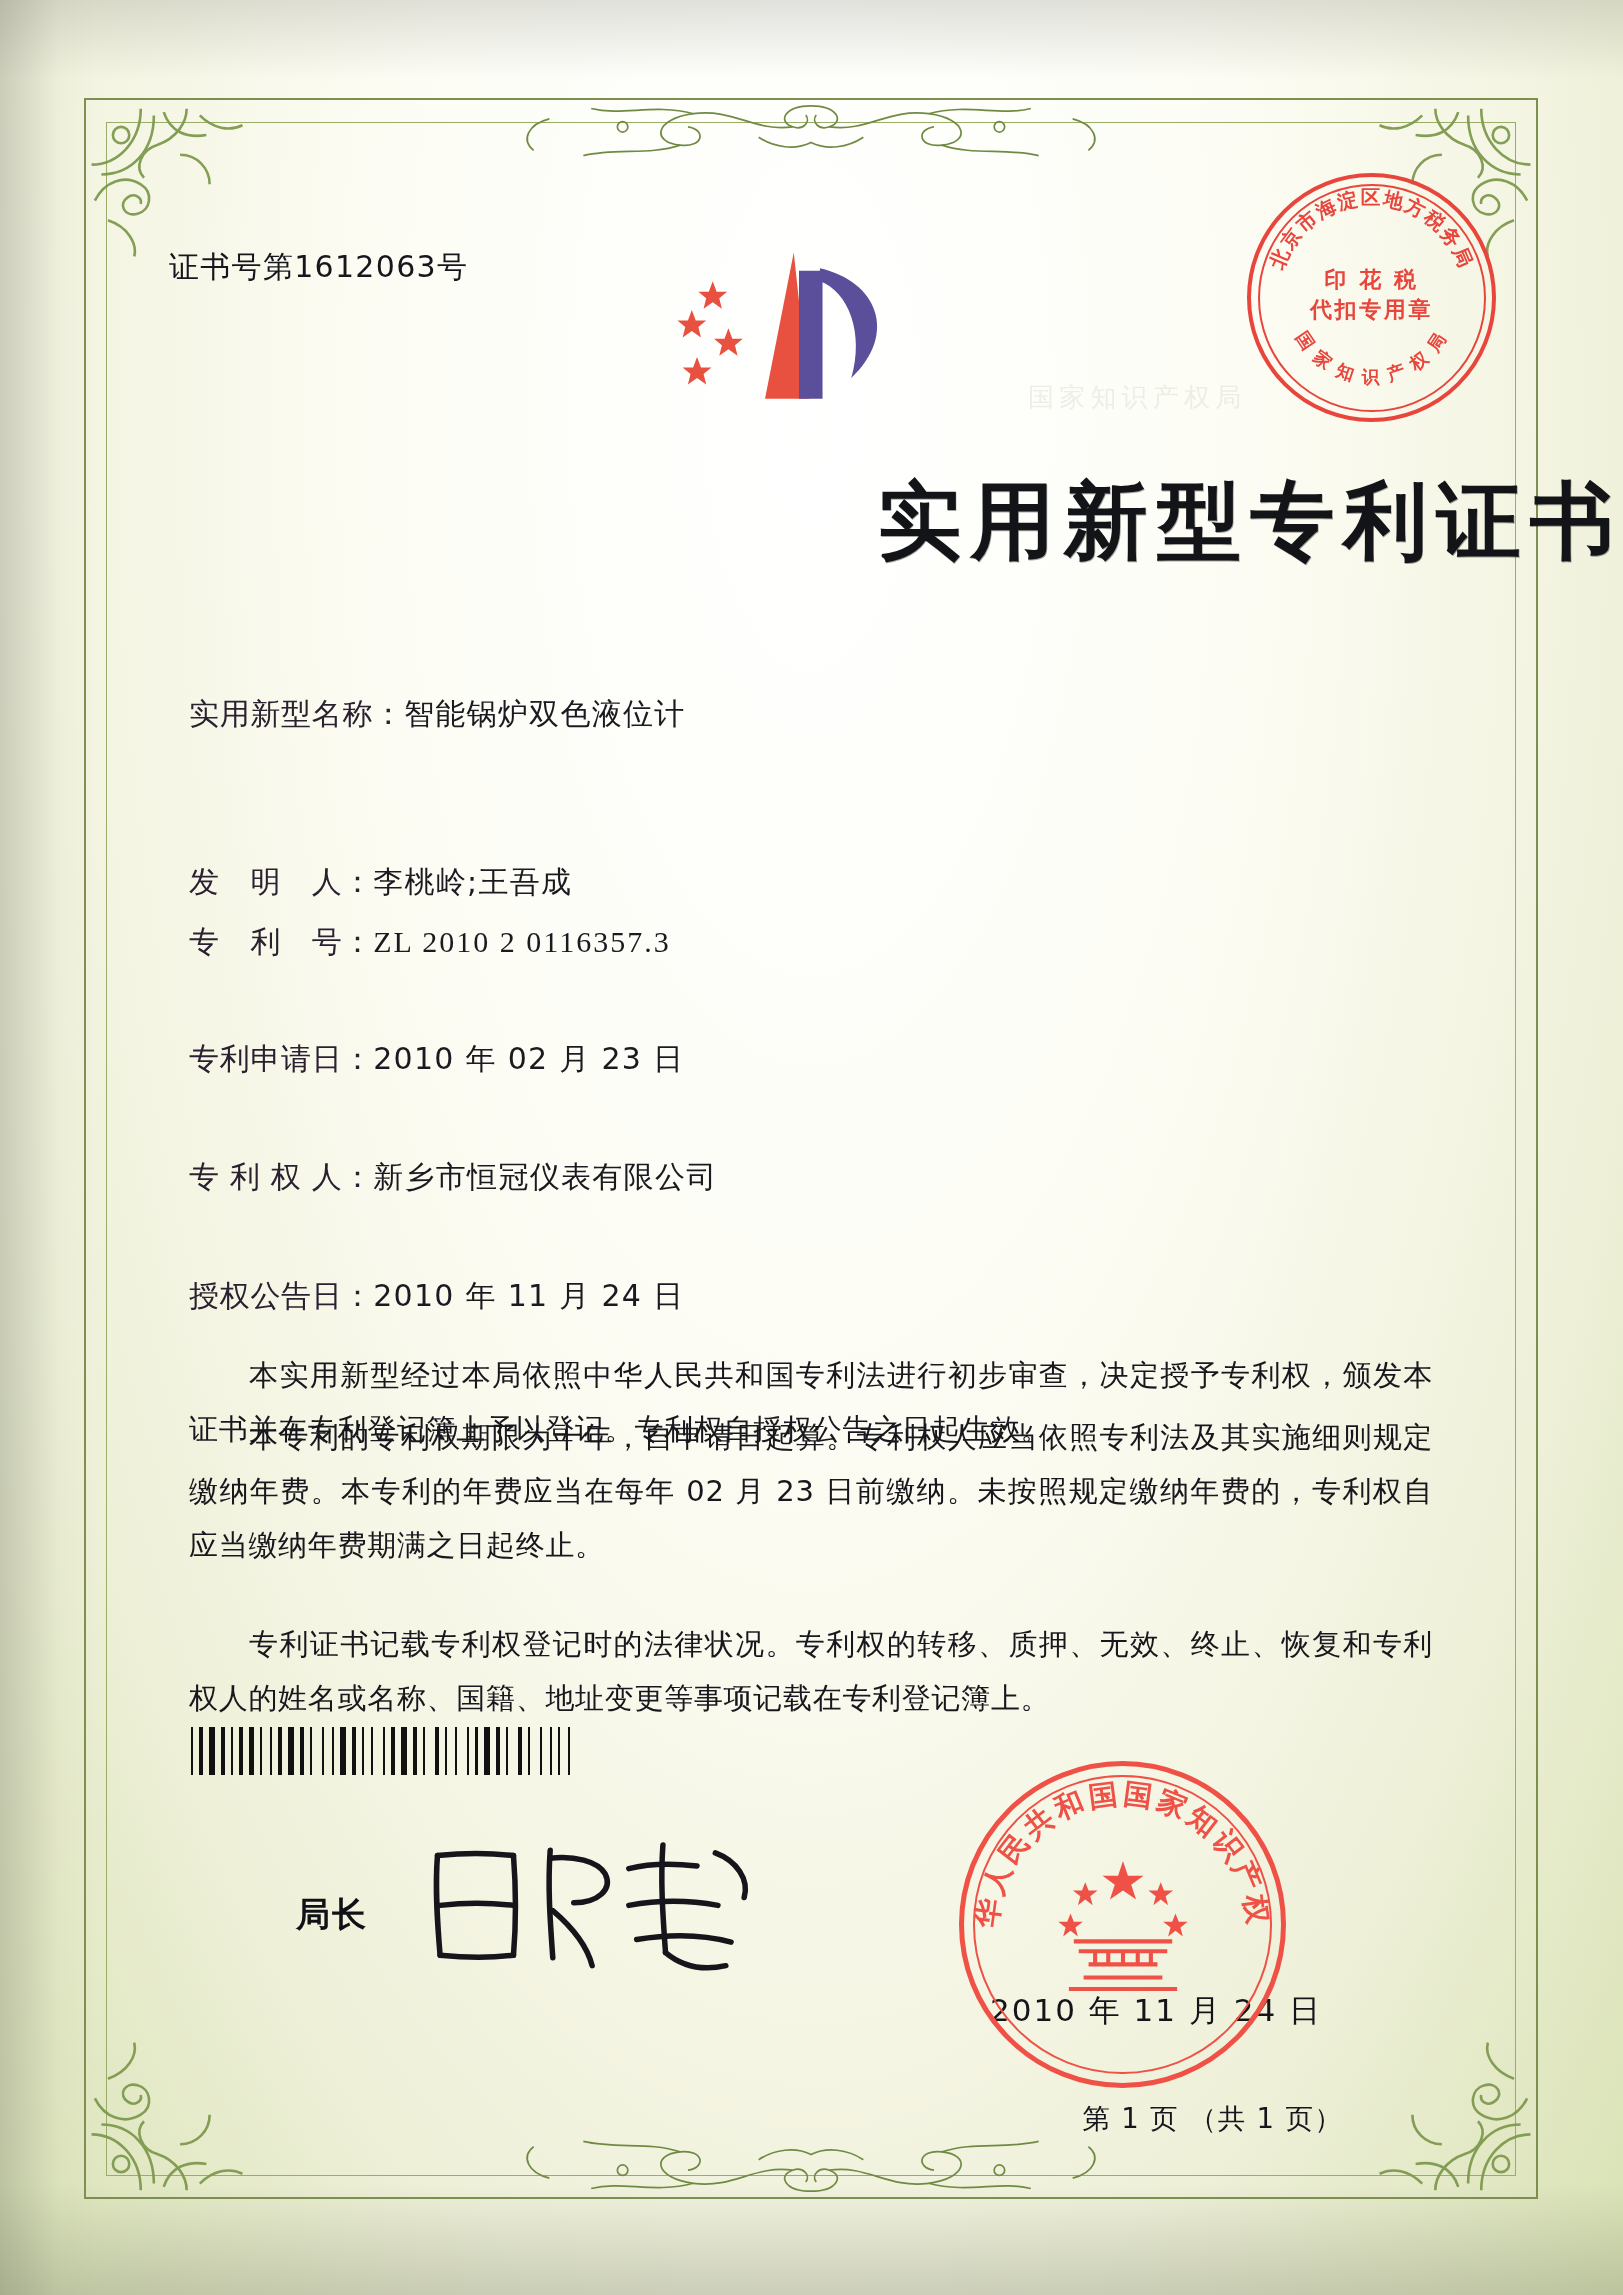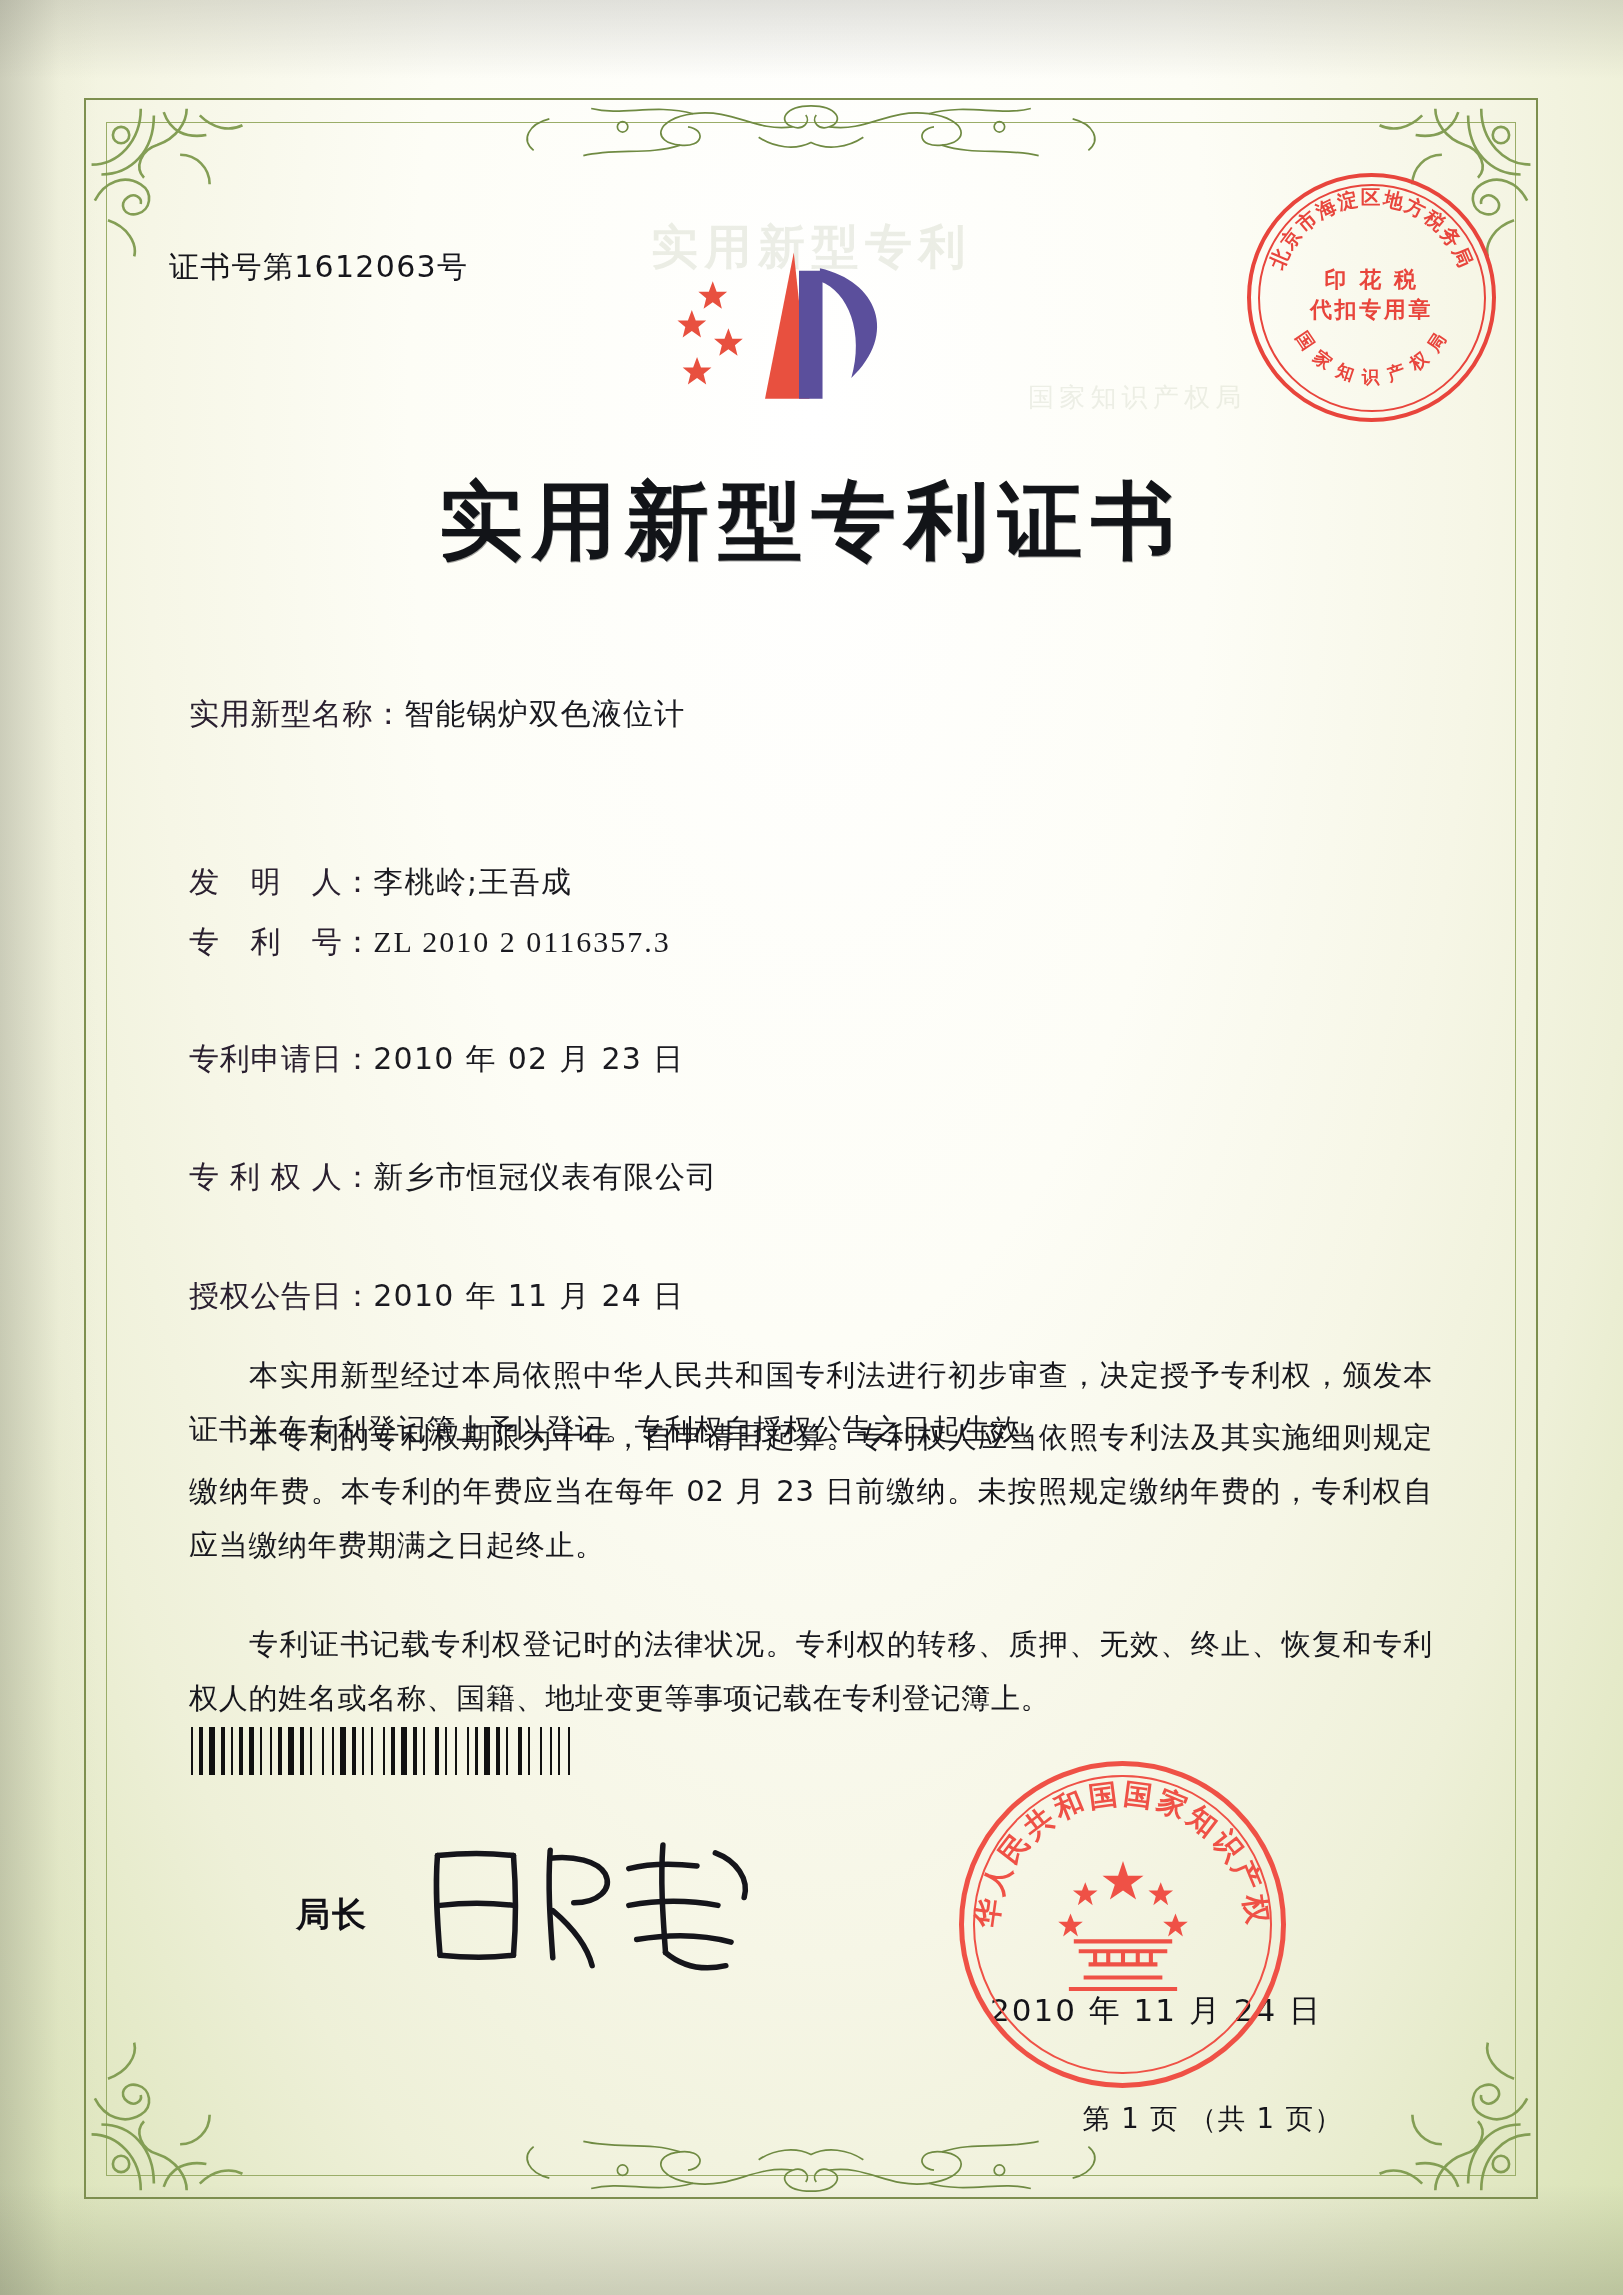--- a/index.html
+++ b/index.html
@@ -136,21 +136,21 @@
     color: #16161c;
     letter-spacing: 1.3px;
     font-family: "DejaVu Sans", "Liberation Sans", sans-serif;
     white-space: nowrap;
   }
 
   #main-title {
     position: absolute;
     left: 0px; top: 465px;
     width: 1623px;
-    text-align: center;
+    text-align: right;
     font-size: 84px;
     font-weight: bold;
     letter-spacing: 9.2px;
     color: #121418;
     font-family: "DejaVu Sans", "Liberation Sans", sans-serif;
     text-shadow: 0.7px 0.7px 0 rgba(0,0,0,.35);
   }
 
   
   .field {
@@ -381,21 +381,20 @@
       <path d="M140 36 C116 44 92 38 66 44"></path>
       <path d="M340 36 C364 44 388 38 414 44"></path>
       <path d="M200 30 C212 38 228 40 240 34 C252 40 268 38 280 30"></path>
       <circle cx="96" cy="22" r="4"></circle>
         <circle cx="384" cy="22" r="4"></circle>
       <path d="M40 16 C24 20 18 32 28 40"></path>
       <path d="M440 16 C456 20 462 32 452 40"></path>
     </g>
   </svg>
 
-  <div id="ghost-title">实用新型专利</div>
   <div id="ghost-sub2">国家知识产权局</div>
 
   <div id="cert-number">证书号第1612063号</div>
 
   <svg id="logo" viewBox="0 0 200 140">
 
     <g fill="#e8503f">
       <polygon points="18,52 21,60 29,60 23,65 25,73 18,68 11,73 13,65 7,60 15,60"></polygon>
       <polygon points="34,30 37,38 45,38 39,43 41,51 34,46 27,51 29,43 23,38 31,38"></polygon>
       <polygon points="22,88 25,96 33,96 27,101 29,109 22,104 15,109 17,101 11,96 19,96"></polygon>

